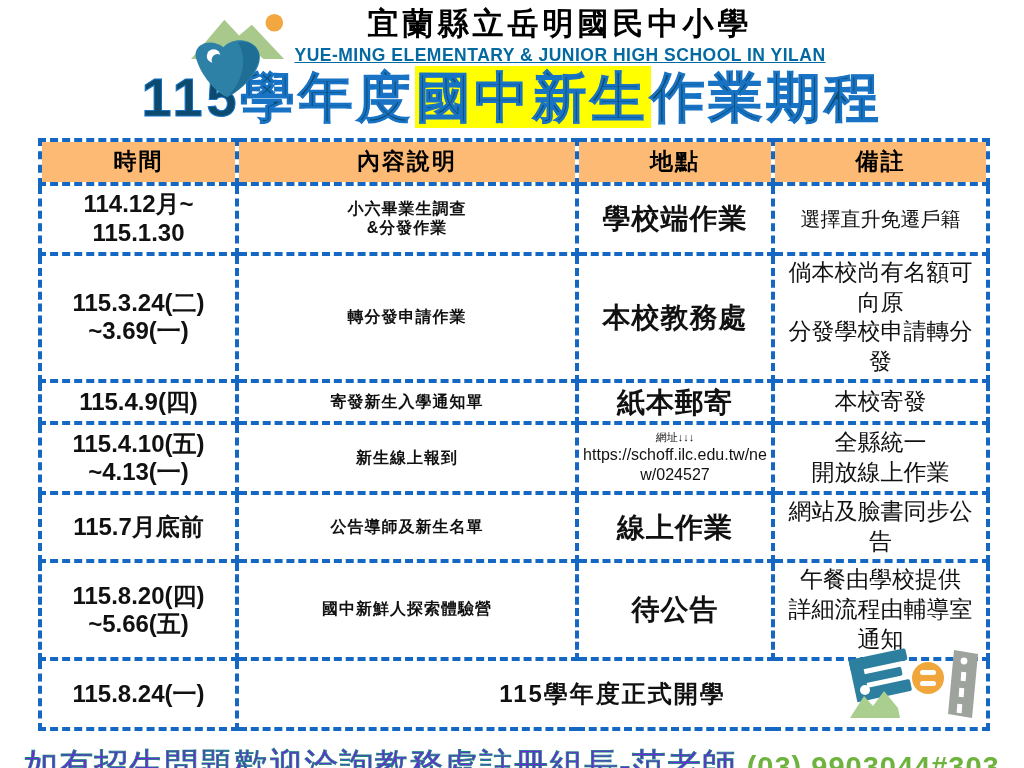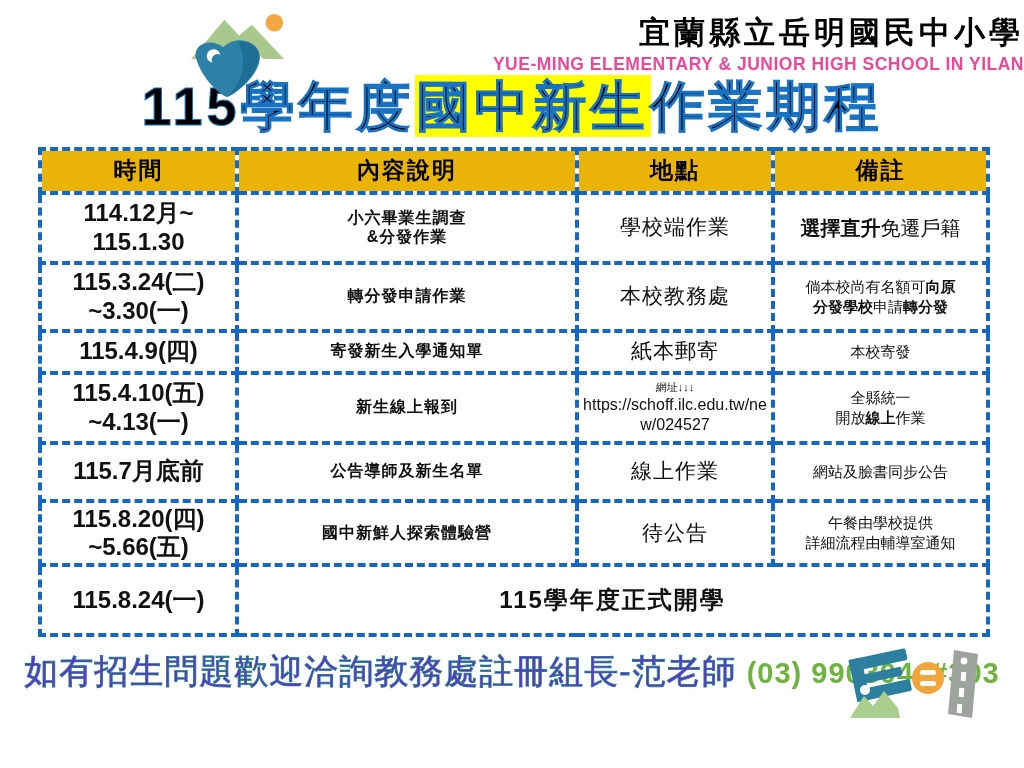--- a/index.html
+++ b/index.html
@@ -2,66 +2,66 @@
 <html><head>
 <meta charset="utf-8">
 <style>
   html,body { margin:0; padding:0; background:#e8e8e8; }
   .page {
     position:relative; width:1024px; height:768px; margin:0 auto;
     background:#ffffff; overflow:hidden;
     font-family:"Liberation Sans","DejaVu Sans",sans-serif; color:#111;
   }
   
-  .brand { position:relative; padding-top:15px; text-align:right; }
+  .brand { position:relative; padding-top:6px; text-align:center; }
   .brand-logo { position:absolute; left:183px; top:8px; width:118px; height:94px; }
   .school-name {
     margin-left:96px; font-size:31px; font-weight:bold; letter-spacing:4px;
     color:#000; line-height:1.15;
   }
   .school-name-en {
-    margin-left:96px; font-size:17.5px; color:#ec4899; letter-spacing:.5px;
-    margin-top:3px; font-weight:bold;
+    margin-left:96px; font-size:17.5px; color:#0369a1; letter-spacing:.5px;
+    margin-top:3px; font-weight:bold;text-decoration:underline;
   }
   .main-title {
     margin-top:4px; text-align:center; font-size:54px; font-weight:900;
-    color:#000000; letter-spacing:4px; line-height:1.0;
+    color:#0c4a6e; letter-spacing:4px; line-height:1.0;
     -webkit-text-stroke:1px #1873c5;
   }
   .main-title .hl { background:#ffff00; padding:1px 2px; }
   
   .tbl-wrap { margin:14px 38px 0 38px; }
   table.sched {
     width:948px; table-layout:fixed; border-collapse:collapse;
   }
   col.c-time{width:197px;} col.c-content{width:340px;} col.c-loc{width:196px;} col.c-note{width:215px;}
   .sched th, .sched td {
     border:4px dashed #1467c2; text-align:center; vertical-align:middle;
     padding:2px 4px; overflow:hidden;
   }
   .sched thead tr { height:44px; }
-  .sched thead th { background:#eab308; font-size:23px; font-weight:bold; letter-spacing:2px; color:#000; }
+  .sched thead th { background:#fdba74; font-size:23px; font-weight:bold; letter-spacing:2px; color:#000; }
   .sched tbody tr:nth-child(1){height:70px;}
   .sched tbody tr:nth-child(2){height:68px;margin-top:16px;}
   .sched tbody tr:nth-child(3){height:42px;}
   .sched tbody tr:nth-child(4){height:70px;margin-top:35px;}
   .sched tbody tr:nth-child(5){height:58px;}
   .sched tbody tr:nth-child(6){height:40px;}
   .sched tbody tr:nth-child(7){height:70px;}
   .sched tbody tr:nth-child(8){height:50px;}
   .cell { line-height:1.18; }
   .cell .line { display:block; }
-  .cell .b { font-weight:bold; }
+  .cell .b { font-weight:normal; }
   td.time    { font-size:24px; font-weight:bold; }
   td.content { font-size:16px; font-weight:bold; letter-spacing:1px; }
-  td.loc     { font-size:21px; font-weight:normal; letter-spacing:1px; }
+  td.loc     { font-size:28px; font-weight:bold; letter-spacing:1px; }
   td.url     { font-size:16px; line-height:1.25; }
   td.url .line:first-child { font-size:11px; }
   td.url .line { word-break:break-all; }
-  td.note    { font-size:15px; line-height:1.3; }
+  td.note    { font-size:23px; line-height:1.3; }
   .sched tbody tr:nth-child(1) td.note { font-size:20px; }
   td.open    { font-size:24px; font-weight:bold; letter-spacing:2px; }
   
   .footer {
     margin-top:12px; text-align:center; white-space:nowrap;
   }
   .footer .contact {
     font-size:34px; font-weight:400; color:#6d28d9; letter-spacing:1px;
     -webkit-text-stroke:.8px #15837c;
   }
@@ -124,21 +124,21 @@
             <td class="cell loc">
               <div class="line"><span>學校端作業</span></div>
             </td>
             <td class="cell note">
               <div class="line"><span class="b">選擇直升</span><span>免遷戶籍</span></div>
             </td>
           </tr>
           <tr>
             <td class="cell time">
               <div class="line"><span>115.3.24(二)</span></div>
-              <div class="line"><span>~3.30(一)</span></div>
+              <div class="line"><span>~3.69(一)</span></div>
             </td>
             <td class="cell content">
               <div class="line"><span>轉分發申請作業</span></div>
             </td>
             <td class="cell loc">
               <div class="line"><span>本校教務處</span></div>
             </td>
             <td class="cell note">
               <div class="line"><span>倘本校尚有名額可</span><span class="b">向原</span></div>
               <div class="line"><span class="b">分發學校</span><span>申請</span><span class="b">轉分發</span></div>

